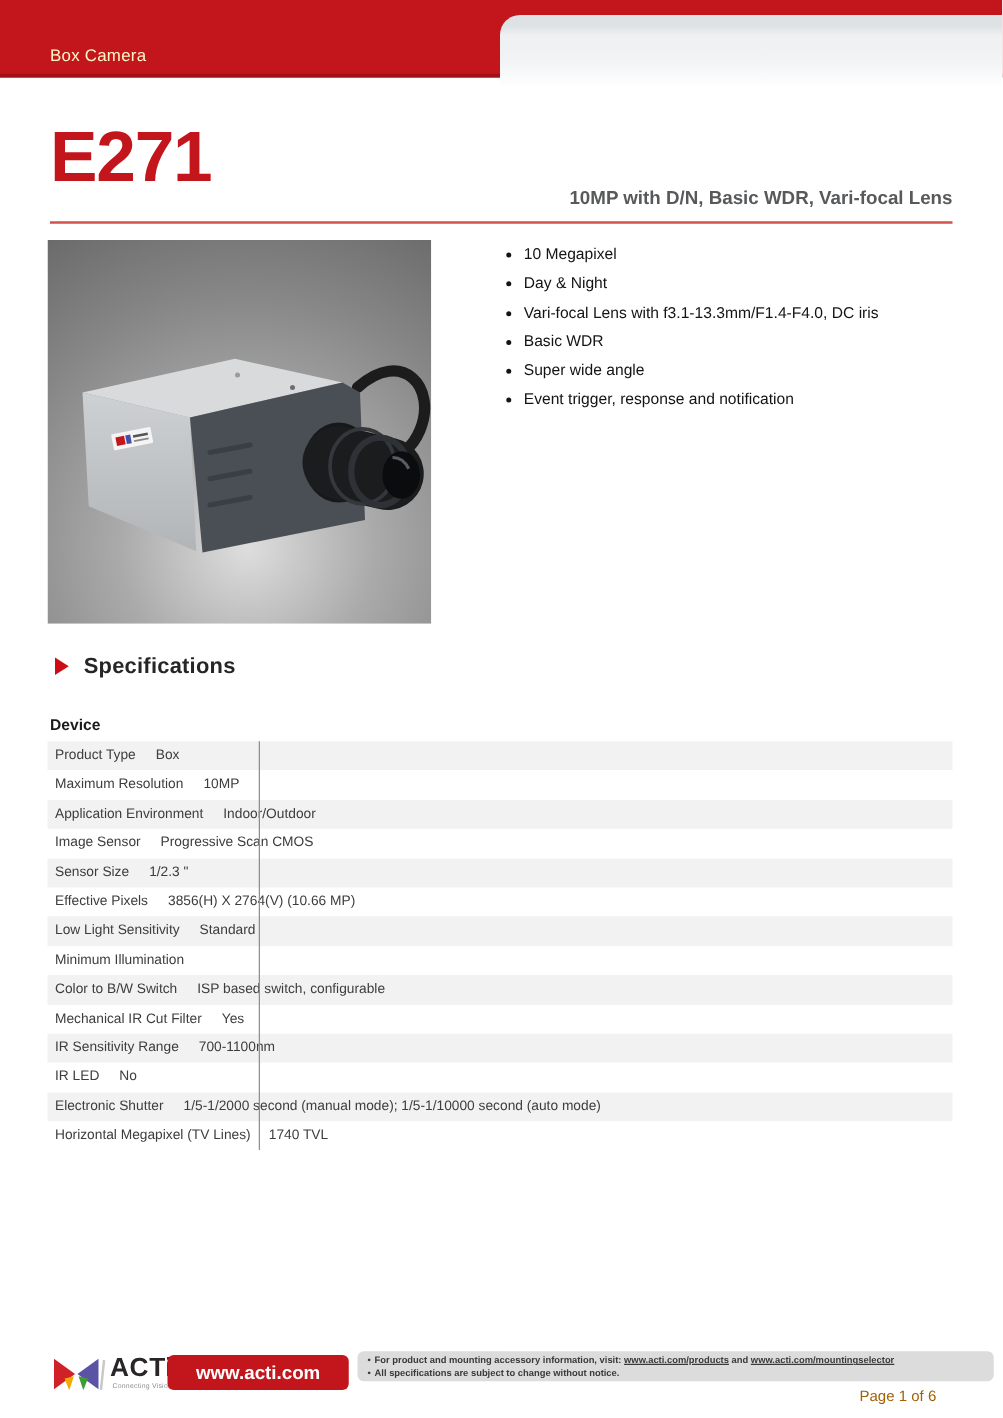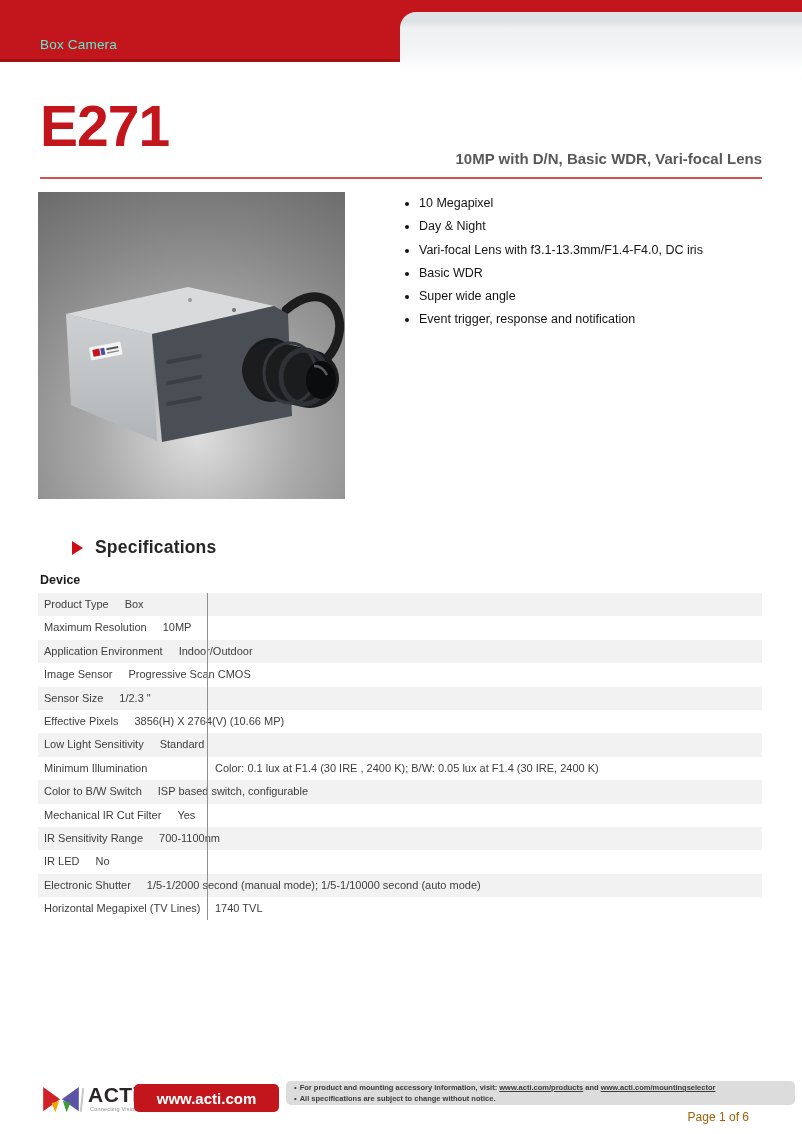--- a/index.html
+++ b/index.html
@@ -10,21 +10,21 @@
     font-family:"Liberation Sans", sans-serif;
   }
 
   
   .topbar {
     position:absolute; left:0; top:0; width:802px; height:62px;
     background:#c3161c; border-bottom:3px solid #a31117;
   }
   .topbar-label {
     position:absolute; left:40px; top:37px;
-    color:#5eead4; font-size:13.5px; letter-spacing:.2px;
+    color:#fef9c3; font-size:13.5px; letter-spacing:.2px;
   }
   .topbar-tab {
     position:absolute; left:400px; top:12px; right:0; height:58px;
     border-top-left-radius:16px;
     background:linear-gradient(180deg,#dfe2e4 0%,#dfe2e4 16%,#eef0f2 28%,#f1f3f4 62%,#ffffff 100%);
   }
 
   
   .model {
     position:absolute; left:40px; top:98px;
@@ -44,21 +44,21 @@
   
   .features {
     position:absolute; left:404px; top:192px; width:360px;
     list-style:disc outside; padding-left:15px;
   }
   .features li {
     font-size:12.5px; color:#141414; line-height:23.3px;
   }
 
   
-  .spec-heading { position:absolute; left:44px; top:537px; display:flex; align-items:center;margin-left:28px; }
+  .spec-heading { position:absolute; left:44px; top:522px; display:flex; align-items:center; }
   .tri {
     width:0; height:0; display:inline-block;
     border-left:11px solid #cc0e14; border-top:7px solid transparent; border-bottom:7px solid transparent;
     margin-right:12px;
   }
   .spec-heading h2 { font-size:17.5px; font-weight:bold; color:#262626; letter-spacing:.2px; }
   .device-heading {
     position:absolute; left:40px; top:573px;
     font-size:12.5px; font-weight:bold; color:#1b1b1b;
   }
@@ -173,21 +173,21 @@
   <div class="spec-table">
     <div class="spec-vline"></div>
     <div class="spec-rows">
       <div class="spec-row"><span class="lbl">Product Type</span><span class="val">Box</span></div>
       <div class="spec-row"><span class="lbl">Maximum Resolution</span><span class="val">10MP</span></div>
       <div class="spec-row"><span class="lbl">Application Environment</span><span class="val">Indoor/Outdoor</span></div>
       <div class="spec-row"><span class="lbl">Image Sensor</span><span class="val">Progressive Scan CMOS</span></div>
       <div class="spec-row"><span class="lbl">Sensor Size</span><span class="val">1/2.3 "</span></div>
       <div class="spec-row"><span class="lbl">Effective Pixels</span><span class="val">3856(H) X 2764(V) (10.66 MP)</span></div>
       <div class="spec-row"><span class="lbl">Low Light Sensitivity</span><span class="val">Standard</span></div>
-      <div class="spec-row split"><span class="lbl">Minimum Illumination</span><span class="val">Color: 0.1 lux at F1.4 (30 IRE , 2400 K); B/W: 0.05 lux at F1.4 (30 IRE, 2400 K)</span></div>
+      <div class="spec-row split"><span class="lbl">Minimum Illumination</span></div>
       <div class="spec-row"><span class="lbl">Color to B/W Switch</span><span class="val">ISP based switch, configurable</span></div>
       <div class="spec-row"><span class="lbl">Mechanical IR Cut Filter</span><span class="val">Yes</span></div>
       <div class="spec-row"><span class="lbl">IR Sensitivity Range</span><span class="val">700-1100nm</span></div>
       <div class="spec-row"><span class="lbl">IR LED</span><span class="val">No</span></div>
       <div class="spec-row"><span class="lbl">Electronic Shutter</span><span class="val">1/5-1/2000 second (manual mode); 1/5-1/10000 second (auto mode)</span></div>
       <div class="spec-row split"><span class="lbl">Horizontal Megapixel (TV Lines)</span><span class="val">1740 TVL</span></div>
     </div>
   </div>
 
   <svg class="butterfly" viewBox="0 0 40 32" width="38" height="30" xmlns="http://www.w3.org/2000/svg">

